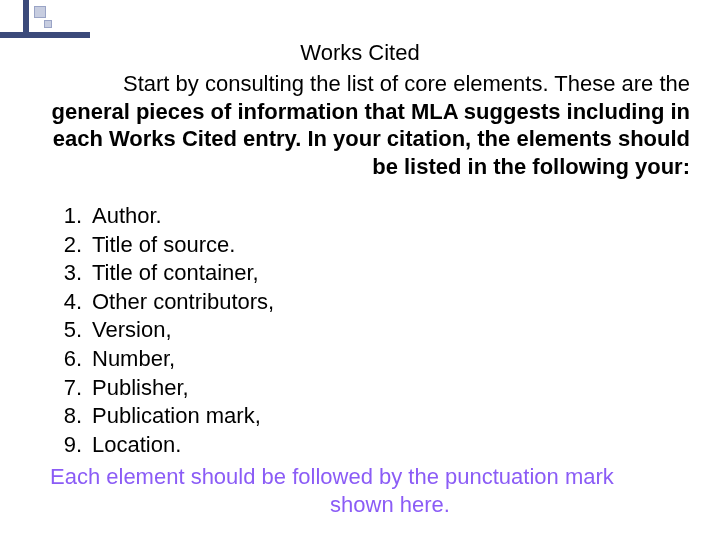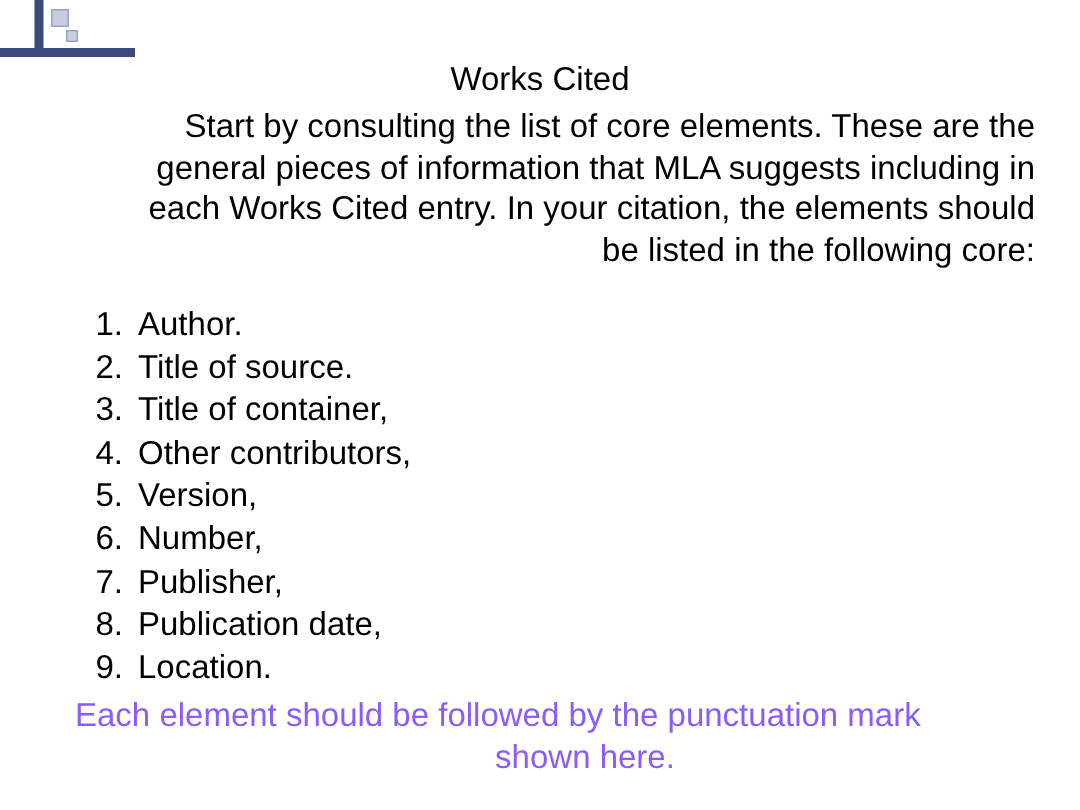--- a/index.html
+++ b/index.html
@@ -70,20 +70,21 @@
   .intro {
     font-size: 22px;
     color: #000;
     line-height: 1.25;
     text-align: right;
     padding-left: 0;
   }
   .intro-indent {
     padding-left: 18px;
     display: block;
+    font-weight: bold;
   }
   .list-block {
     margin-top: 22px;
     padding-left: 28px;
   }
   .list-row {
     display: flex;
     font-size: 22px;
     color: #000;
     line-height: 1.3;
@@ -116,21 +117,21 @@
   <div class="sq sq2"></div>
 </div>
 
 <div class="content">
   <div class="title">Works Cited</div>
 
   <div class="intro">
     <span>Start by consulting the list of core elements. These are the</span><br>
     <span class="intro-indent">general pieces of information that MLA suggests including in</span>
     <span class="intro-indent">each Works Cited entry. In your citation, the elements should</span>
-    <span class="intro-indent">be listed in the following core:</span>
+    <span class="intro-indent">be listed in the following your:</span>
   </div>
 
   <div class="list-block">
     <div class="list-row">
       <span class="list-num">1.</span>
       <span>Author.</span>
     </div>
     <div class="list-row">
       <span class="list-num">2.</span>
       <span>Title of source.</span>
@@ -150,21 +151,21 @@
     <div class="list-row">
       <span class="list-num">6.</span>
       <span>Number,</span>
     </div>
     <div class="list-row">
       <span class="list-num">7.</span>
       <span>Publisher,</span>
     </div>
     <div class="list-row">
       <span class="list-num">8.</span>
-      <span>Publication date,</span>
+      <span>Publication mark,</span>
     </div>
     <div class="list-row">
       <span class="list-num">9.</span>
       <span>Location.</span>
     </div>
   </div>
 
   <div class="closing">
     <span>Each element should be followed by the punctuation mark</span><br>
     <span class="closing-indent">shown here.</span>

